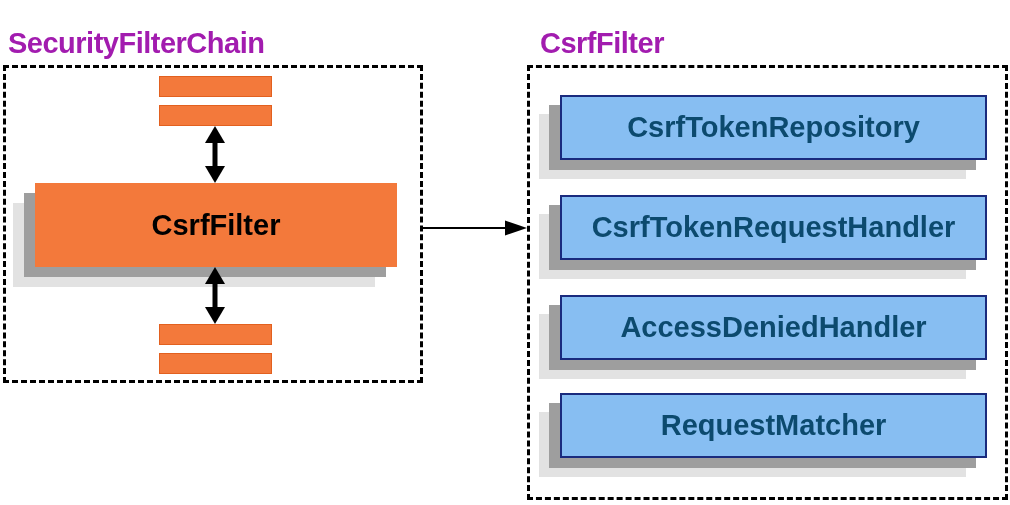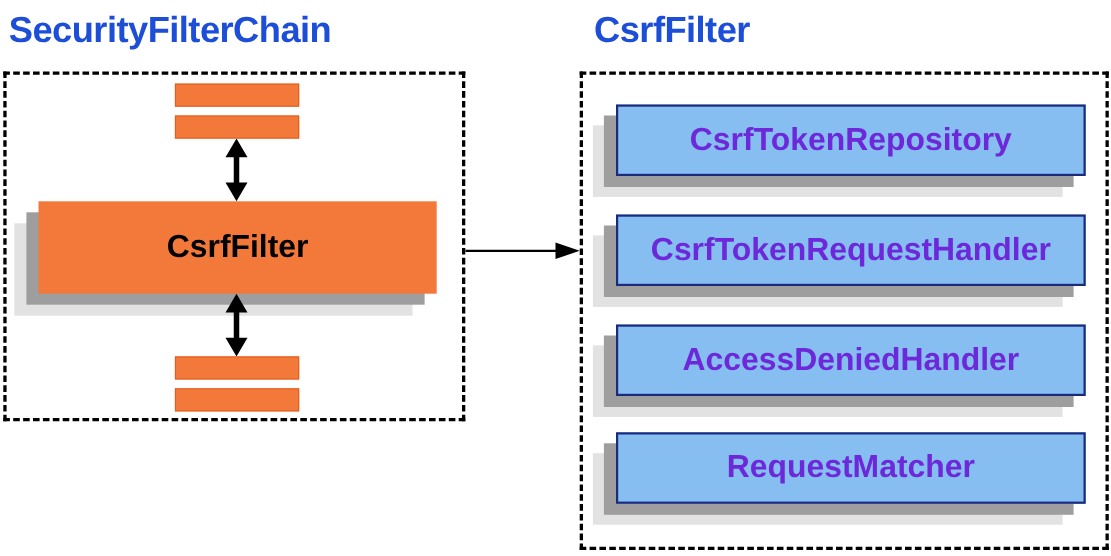--- a/index.html
+++ b/index.html
@@ -6,25 +6,26 @@
   .canvas {
     position: relative;
     width: 1010px;
     height: 505px;
     background: #ffffff;
     font-family: "Liberation Sans", sans-serif;
     overflow: hidden;
   }
   .title {
     position: absolute;
-    font-size: 33px;
+    font-size: 29px;
     font-weight: bold;
-    color: #1d4ed8;
+    color: #a21caf;
     white-space: nowrap;
     letter-spacing: -0.5px;
+    margin-top: 19px;
   }
   .title-left  { left: 8px;   top: 8px; }
   .title-right { left: 540px; top: 8px; }
 
   .dashed-box {
     position: absolute;
     border: 3px dashed #000000;
     box-sizing: border-box;
     background: transparent;
   }
@@ -57,21 +58,21 @@
 
   .component-box {
     position: absolute;
     left: 560px;
     width: 427px; height: 65px;
     background: #87BEF2;
     border: 2px solid #1A2B7E;
     box-sizing: border-box;
     box-shadow: -11px 10px 0 0 #9E9E9E, -21px 19px 0 0 #E2E2E2;
     display: flex; align-items: center; justify-content: center;
-    font-size: 29px; font-weight: bold; color: #6d28d9;
+    font-size: 29px; font-weight: bold; color: #0c4a6e;
   }
   .comp-1 { top: 95px; }
   .comp-2 { top: 195px; }
   .comp-3 { top: 295px; text-align: right; }
   .comp-4 { top: 393px; }
 
   .v-arrow { position: absolute; left: 202px; width: 26px; height: 57px; }
   .v-arrow-top    { top: 126px; }
   .v-arrow-bottom { top: 267px; }
   .h-arrow { position: absolute; left: 423px; top: 219px; width: 104px; height: 18px; }

